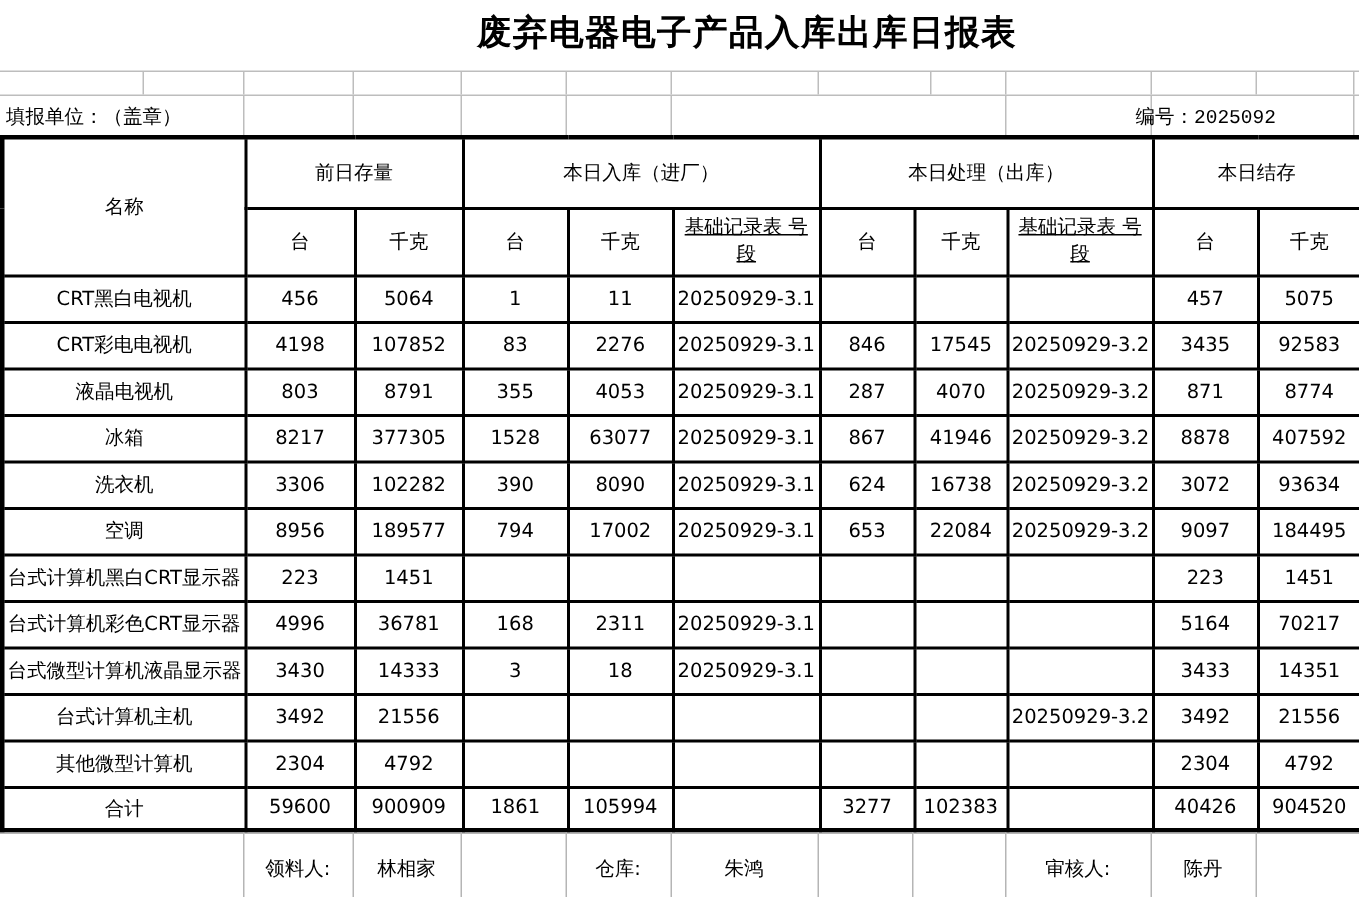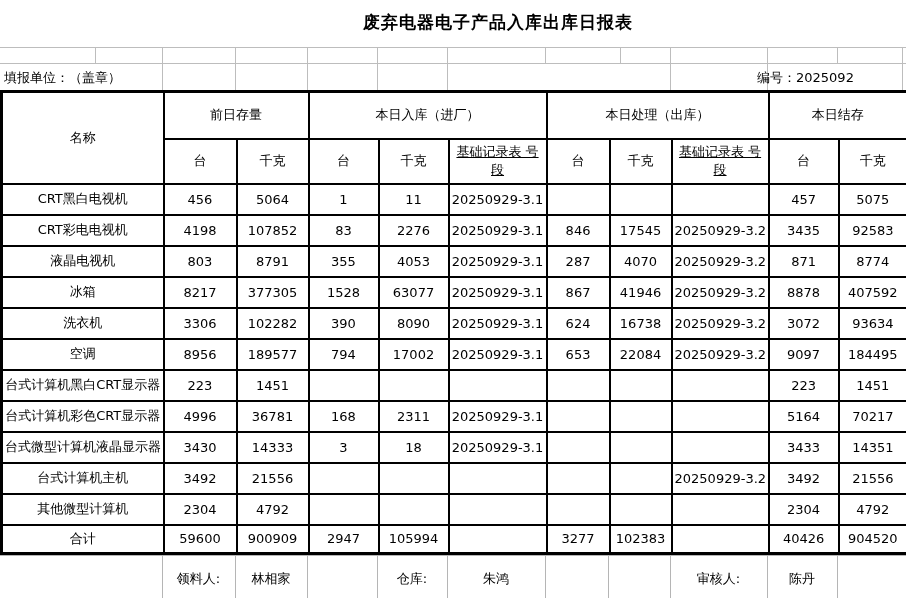--- a/index.html
+++ b/index.html
@@ -10,31 +10,31 @@
     font-family:"DejaVu Sans", sans-serif;
     color:#000;
     overflow:hidden;
   }
   
   .title{
     height:47px;
     line-height:44px;
     text-align:center;
     padding-left:90px;
-    font-size:17px;
+    font-size:23px;
     font-weight:bold;
     letter-spacing:1px;
     white-space:nowrap;
   }
   .grid-row{
     position:relative;
     border-top:1px solid #bdbdbd;
   }
   .grid-row-empty{height:15px;}
-  .info-row{height:26px;}
+  .info-row{height:26px;font-family:Liberation Mono, monospace;}
   .grid-row i{
     position:absolute;top:0;bottom:0;width:1px;
     background:#bdbdbd;
   }
   .info-row span{
     position:absolute;
     bottom:3px;
     font-size:13px;
     white-space:nowrap;
   }
@@ -292,21 +292,21 @@
           <td></td>
           <td></td>
           <td></td>
           <td>2304</td>
           <td>4792</td>
         </tr>
         <tr class="total-row">
           <td>合计</td>
           <td>59600</td>
           <td>900909</td>
-          <td>2947</td>
+          <td>1861</td>
           <td>105994</td>
           <td></td>
           <td>3277</td>
           <td>102383</td>
           <td></td>
           <td>40426</td>
           <td>904520</td>
         </tr>
       </tbody>
   </table>

